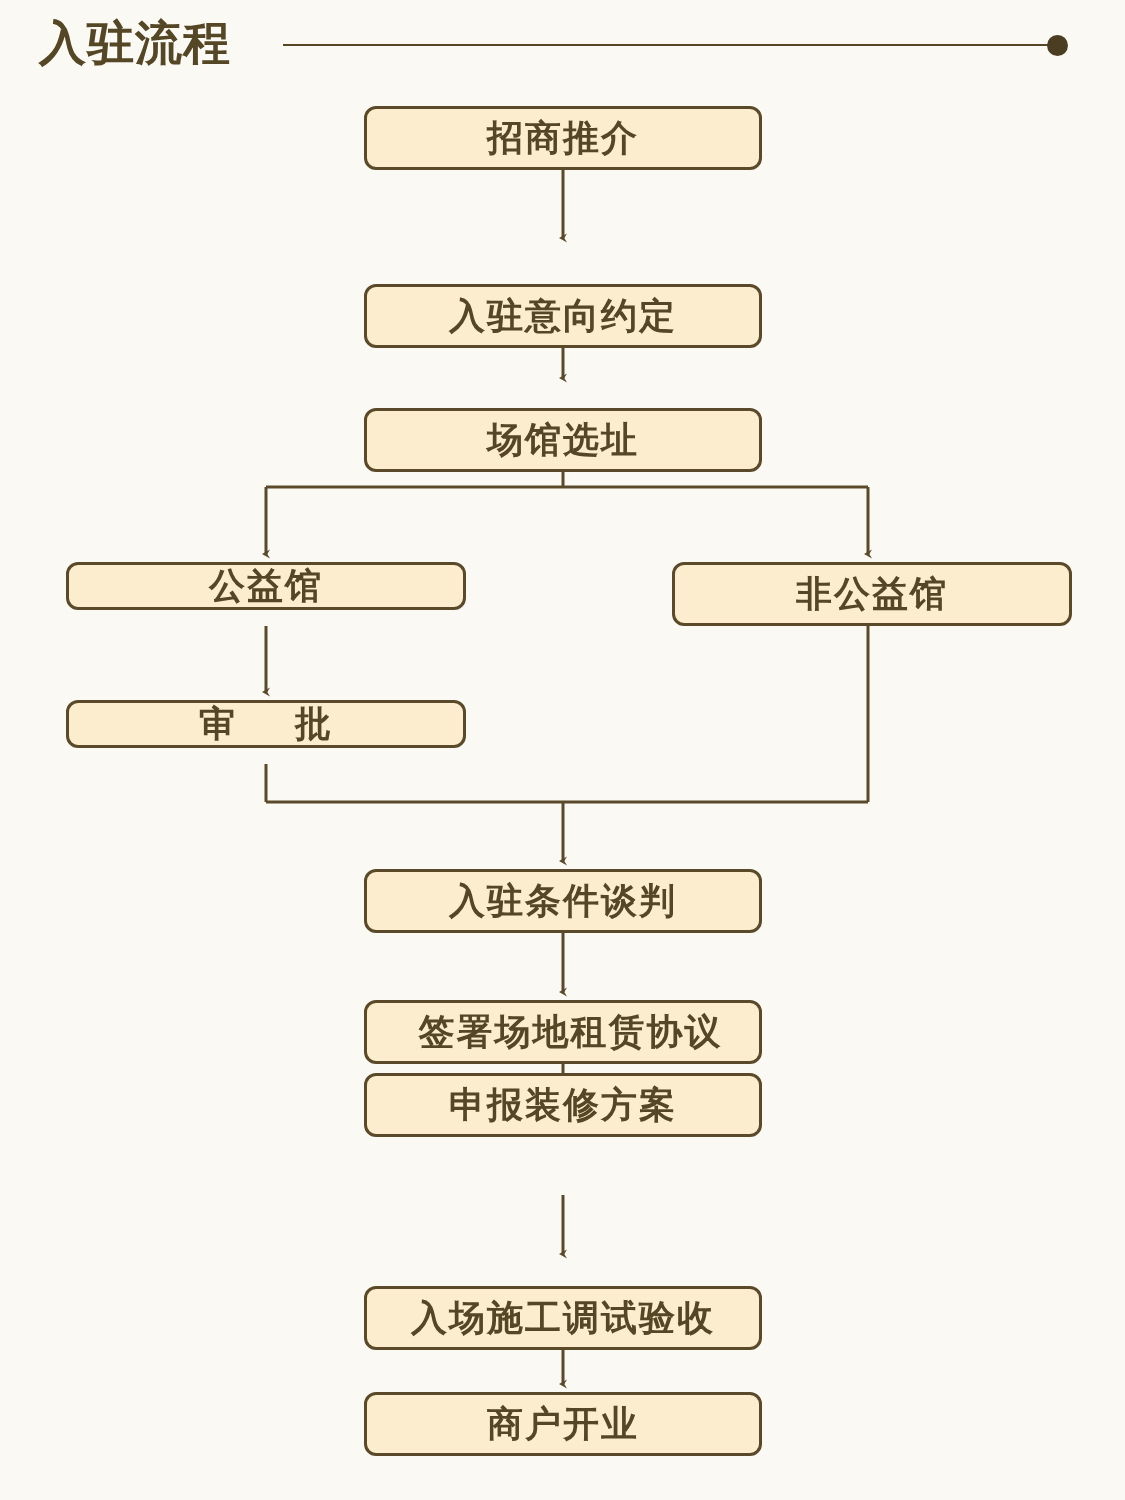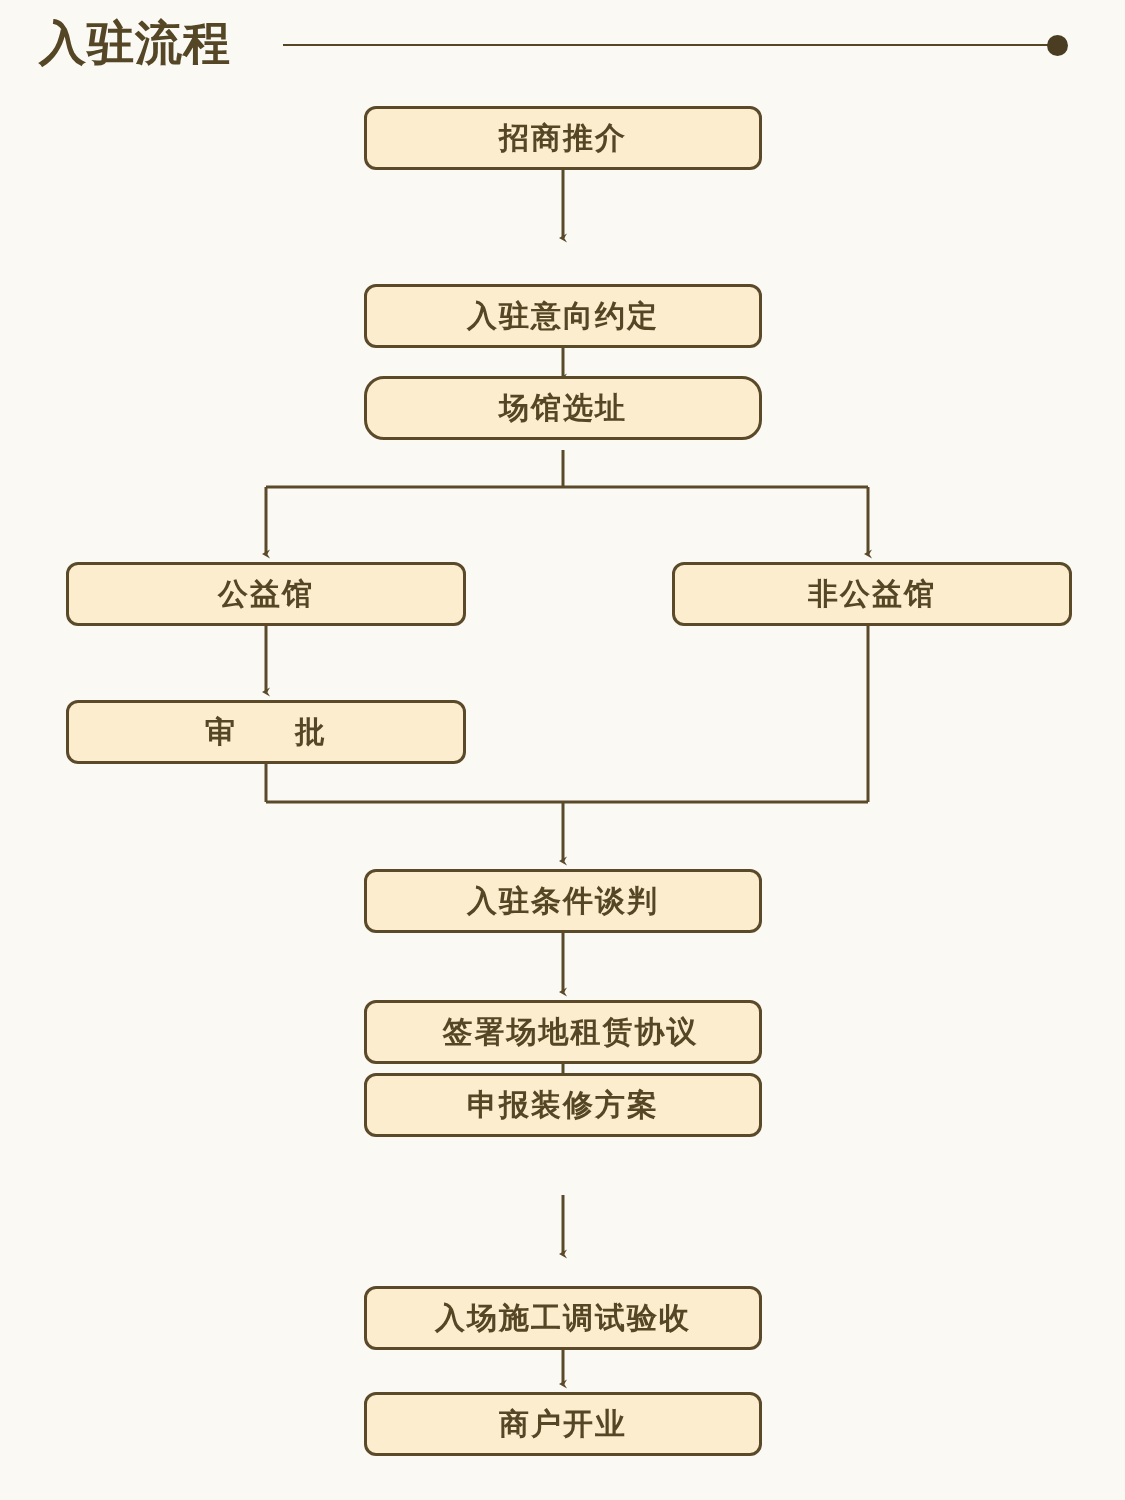--- a/index.html
+++ b/index.html
@@ -73,36 +73,36 @@
     position: absolute;
     box-sizing: border-box;
     background: #FCEDCE;
     border: 3px solid #5B4A2A;
     border-radius: 12px;
     display: flex;
     align-items: center;
     justify-content: center;
     color: #554726;
     font-weight: bold;
-    font-size: 30px;
+    font-size: 36px;
     letter-spacing: 2px;
     white-space: nowrap;
   }
   .node-label {
     display: inline-block;
   }
 
   
   .col-main { left: 364px; width: 398px; height: 64px; }
-  .col-left { left: 66px;  width: 400px; height: 64px; }
+  .col-left { left: 66px;  width: 400px; height: 48px; }
   .col-right{ left: 672px; width: 400px; height: 64px; }
 
   .y-1 { top: 106px; }
   .y-2 { top: 246px; margin-top: 38px; }
-  .y-3 { top: 376px; border-radius: 20px; }
+  .y-3 { top: 408px; }
   .y-4 { top: 562px; }
   .y-5 { top: 700px; }
   .y-6 { top: 869px; }
   .y-7 { top: 1000px; padding-left: 15px; }
   .y-8 { top: 1073px; }
   .y-9 { top: 1262px; margin-top: 24px; }
   .y-10{ top: 1392px; }
 
   .审批-spacer { display: inline-block; width: 58px; }
 </style>

